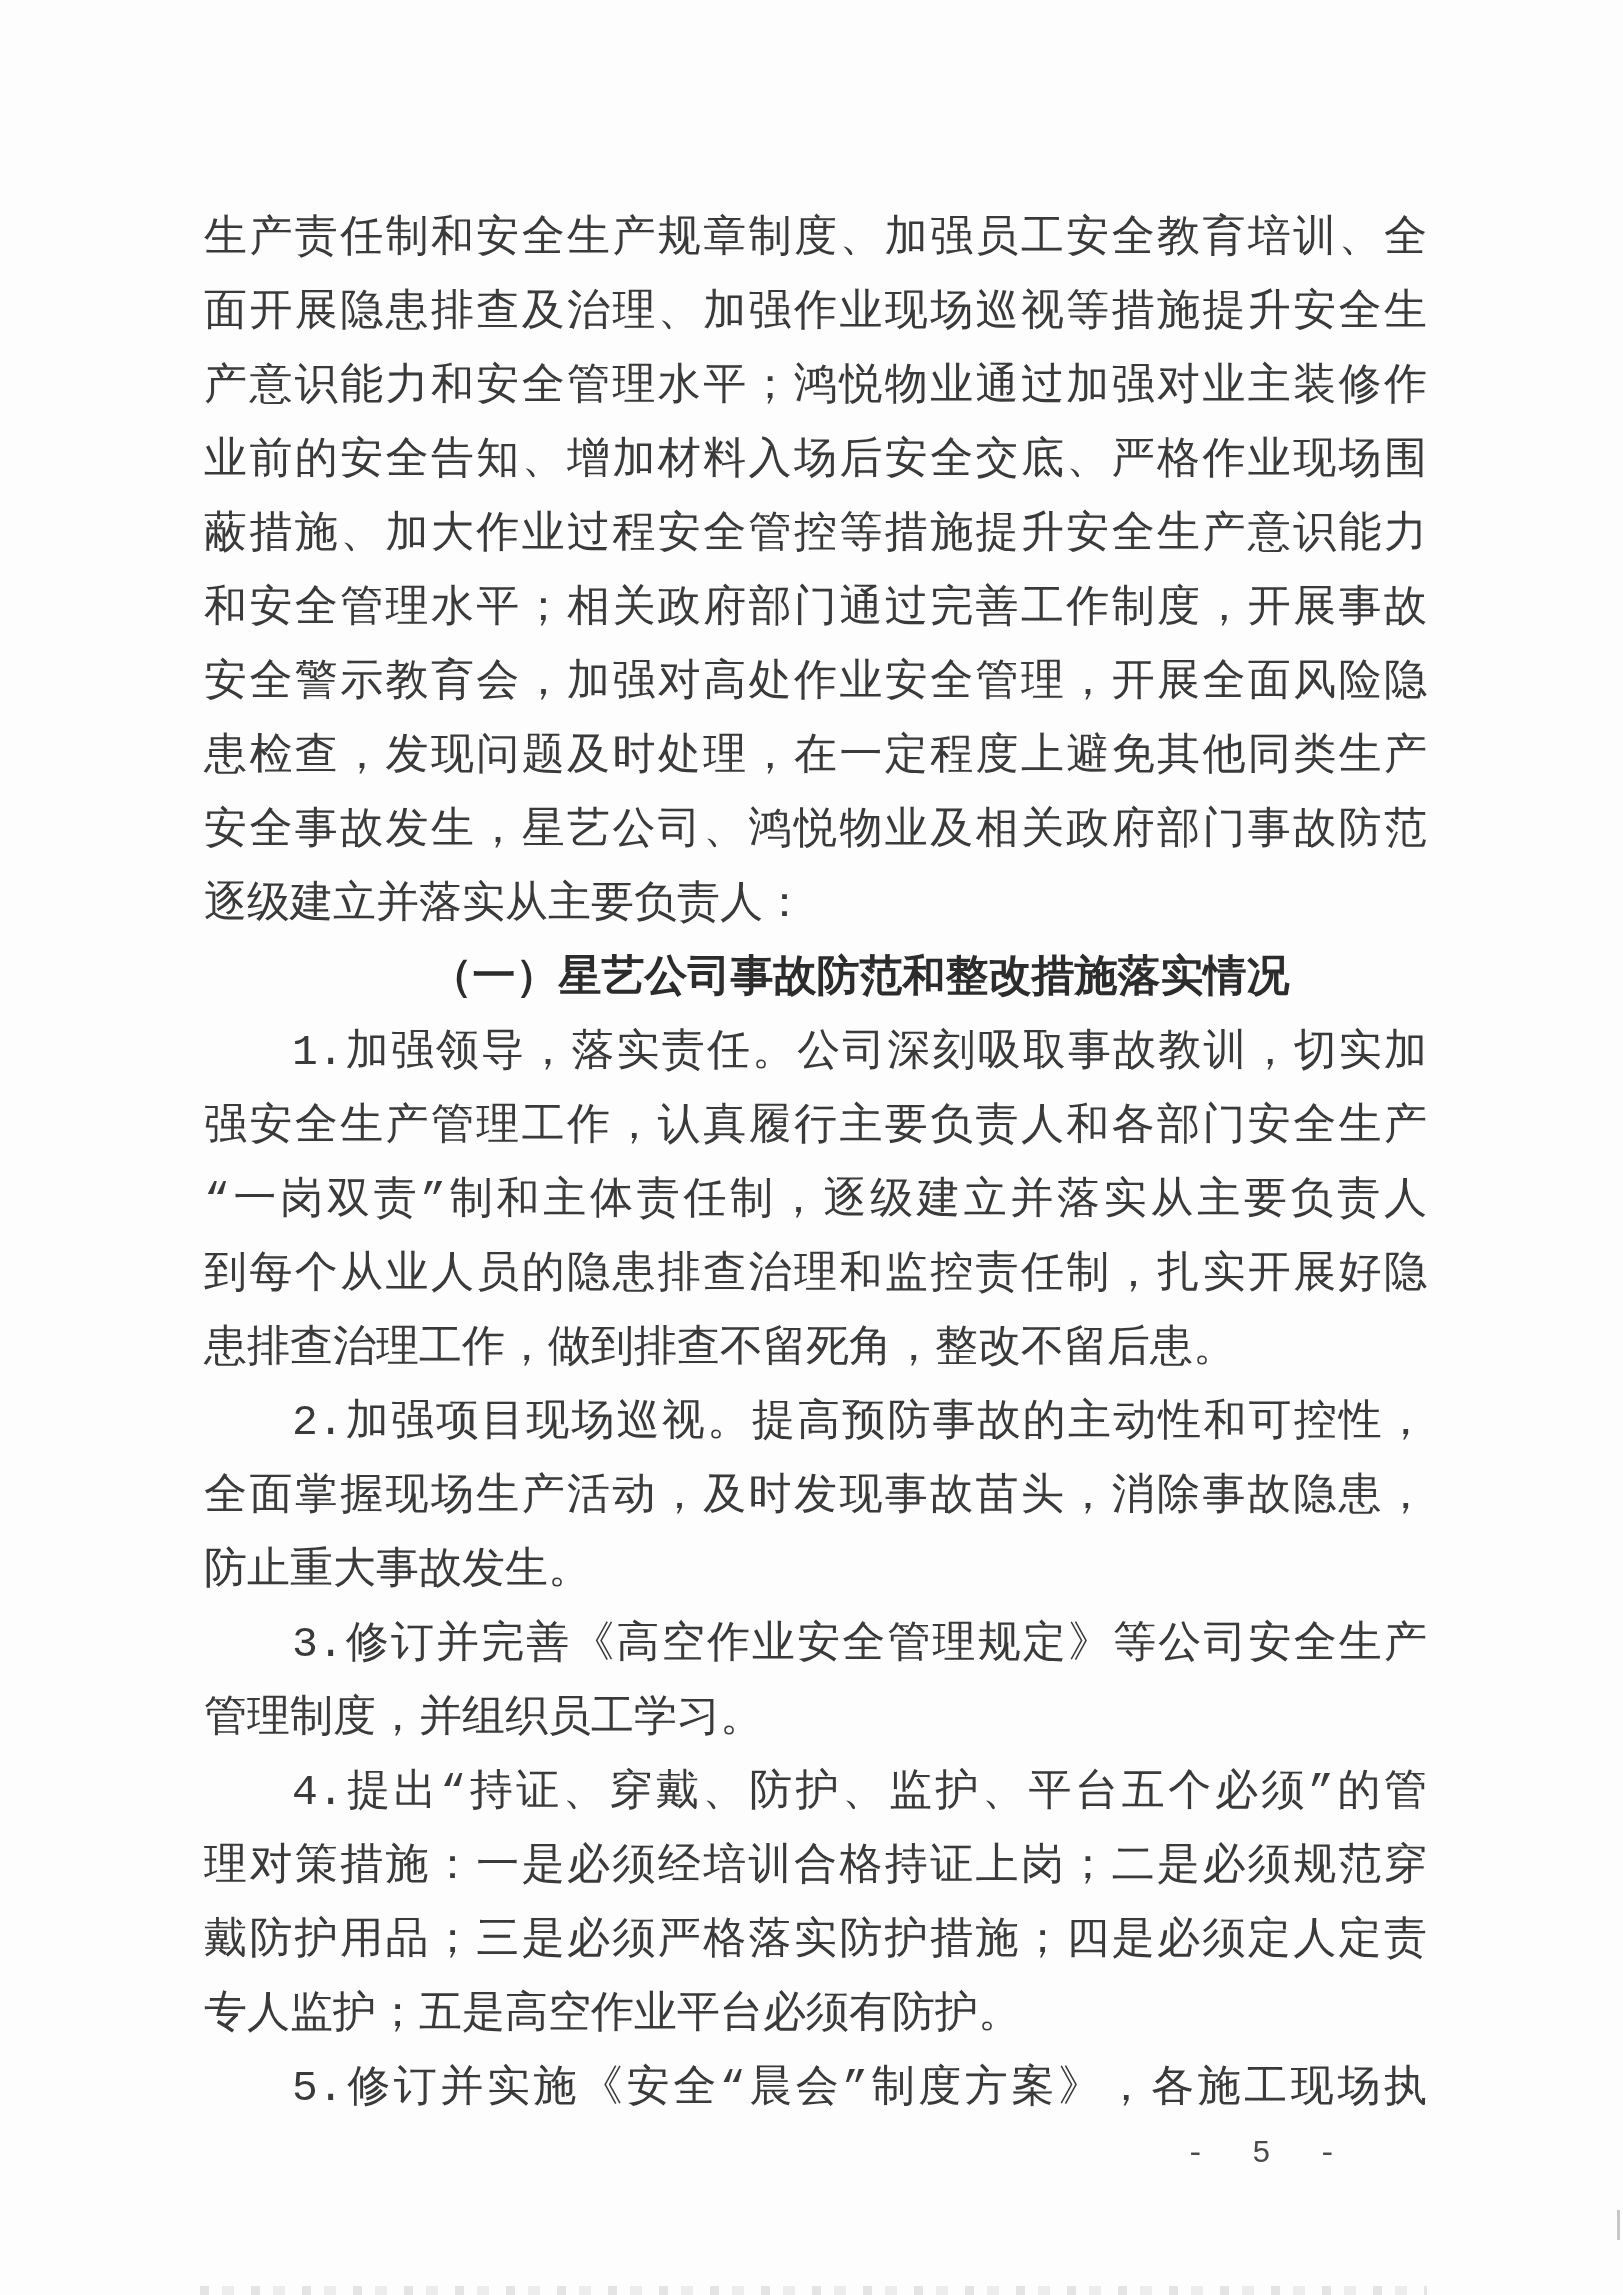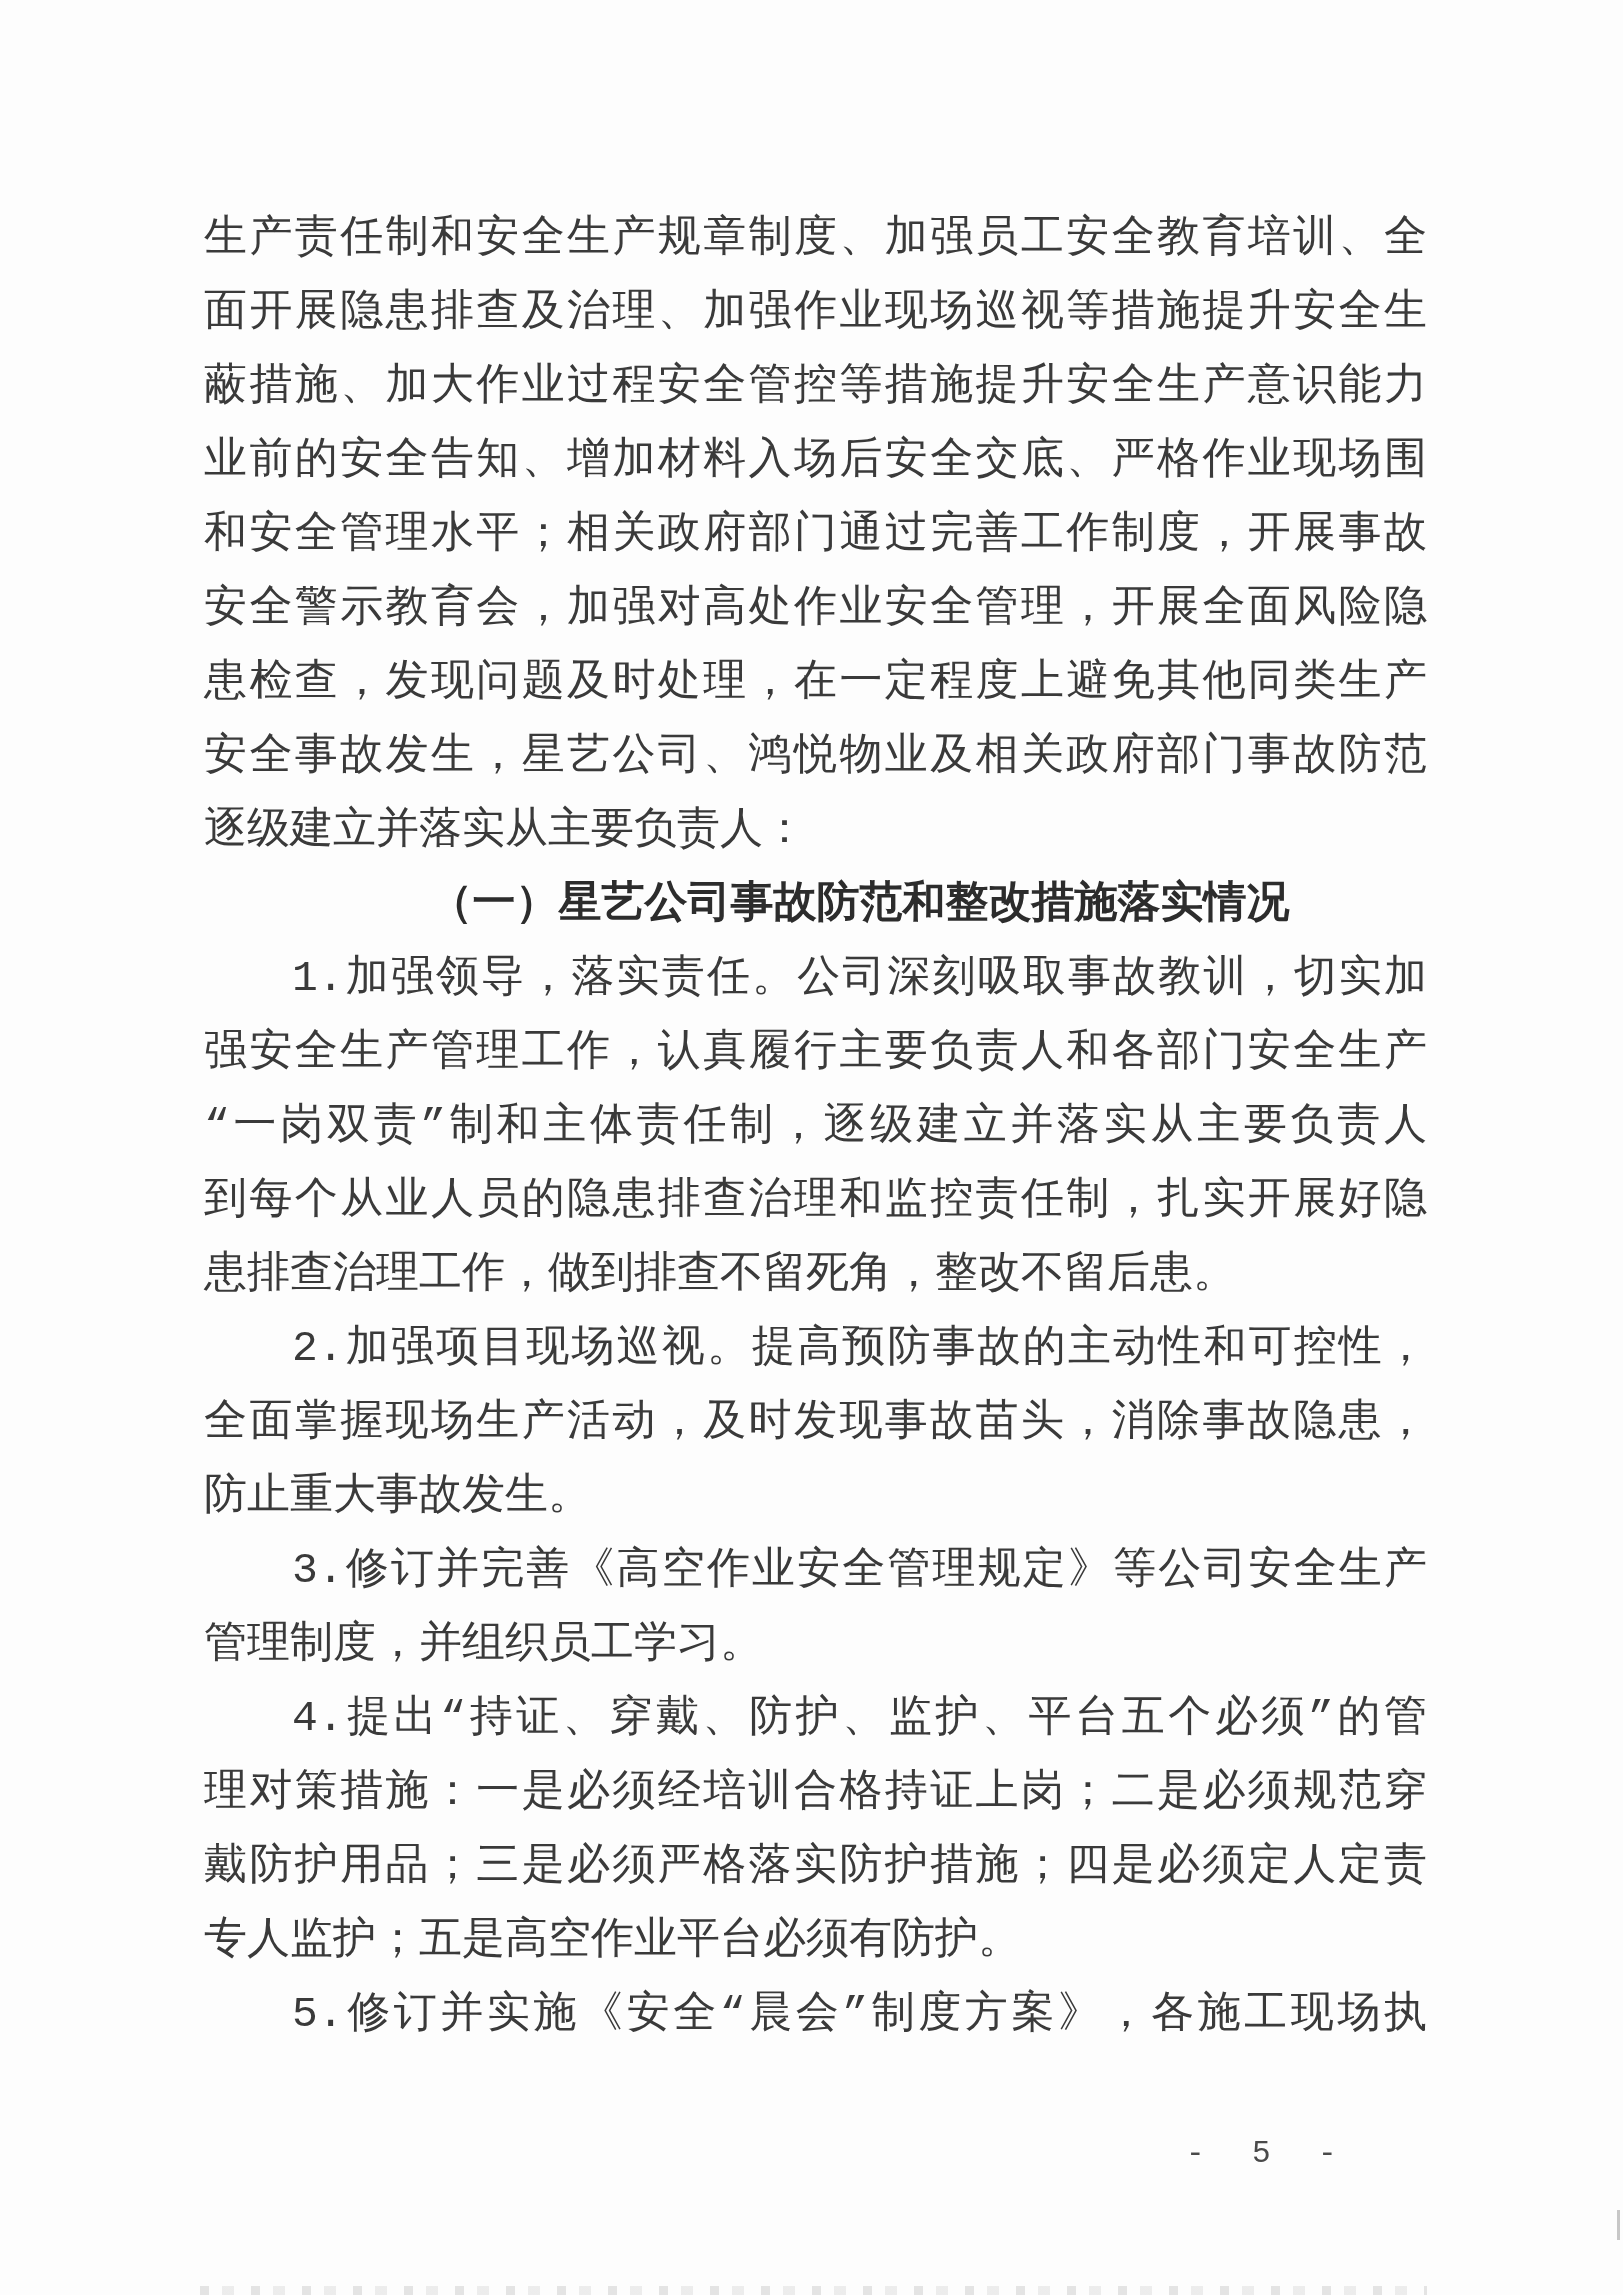--- a/index.html
+++ b/index.html
@@ -85,22 +85,23 @@
   }
 </style>
 </head>
 <body>
 
 <div class="page">
 
   <div class="text-block">
     <div class="line just">生产责任制和安全生产规章制度、加强员工安全教育培训、全</div>
     <div class="line just">面开展隐患排查及治理、加强作业现场巡视等措施提升安全生</div>
+    <div class="line just">产意识能力和安全管理水平；鸿悦物业通过加强对业主装修作</div>
+    <div class="line just">业前的安全告知、增加材料入场后安全交底、严格作业现场围</div>
     <div class="line just">蔽措施、加大作业过程安全管控等措施提升安全生产意识能力</div>
-    <div class="line just">业前的安全告知、增加材料入场后安全交底、严格作业现场围</div>
     <div class="line just">和安全管理水平；相关政府部门通过完善工作制度，开展事故</div>
     <div class="line just">安全警示教育会，加强对高处作业安全管理，开展全面风险隐</div>
     <div class="line just">患检查，发现问题及时处理，在一定程度上避免其他同类生产</div>
     <div class="line just">安全事故发生，星艺公司、鸿悦物业及相关政府部门事故防范</div>
     <div class="line">逐级建立并落实从主要负责人：</div>
     <div class="line indent heading">（一）星艺公司事故防范和整改措施落实情况</div>
     <div class="line indent just">1.加强领导，落实责任。公司深刻吸取事故教训，切实加</div>
     <div class="line just">强安全生产管理工作，认真履行主要负责人和各部门安全生产</div>
     <div class="line just">“一岗双责”制和主体责任制，逐级建立并落实从主要负责人</div>
     <div class="line just">到每个从业人员的隐患排查治理和监控责任制，扎实开展好隐</div>

